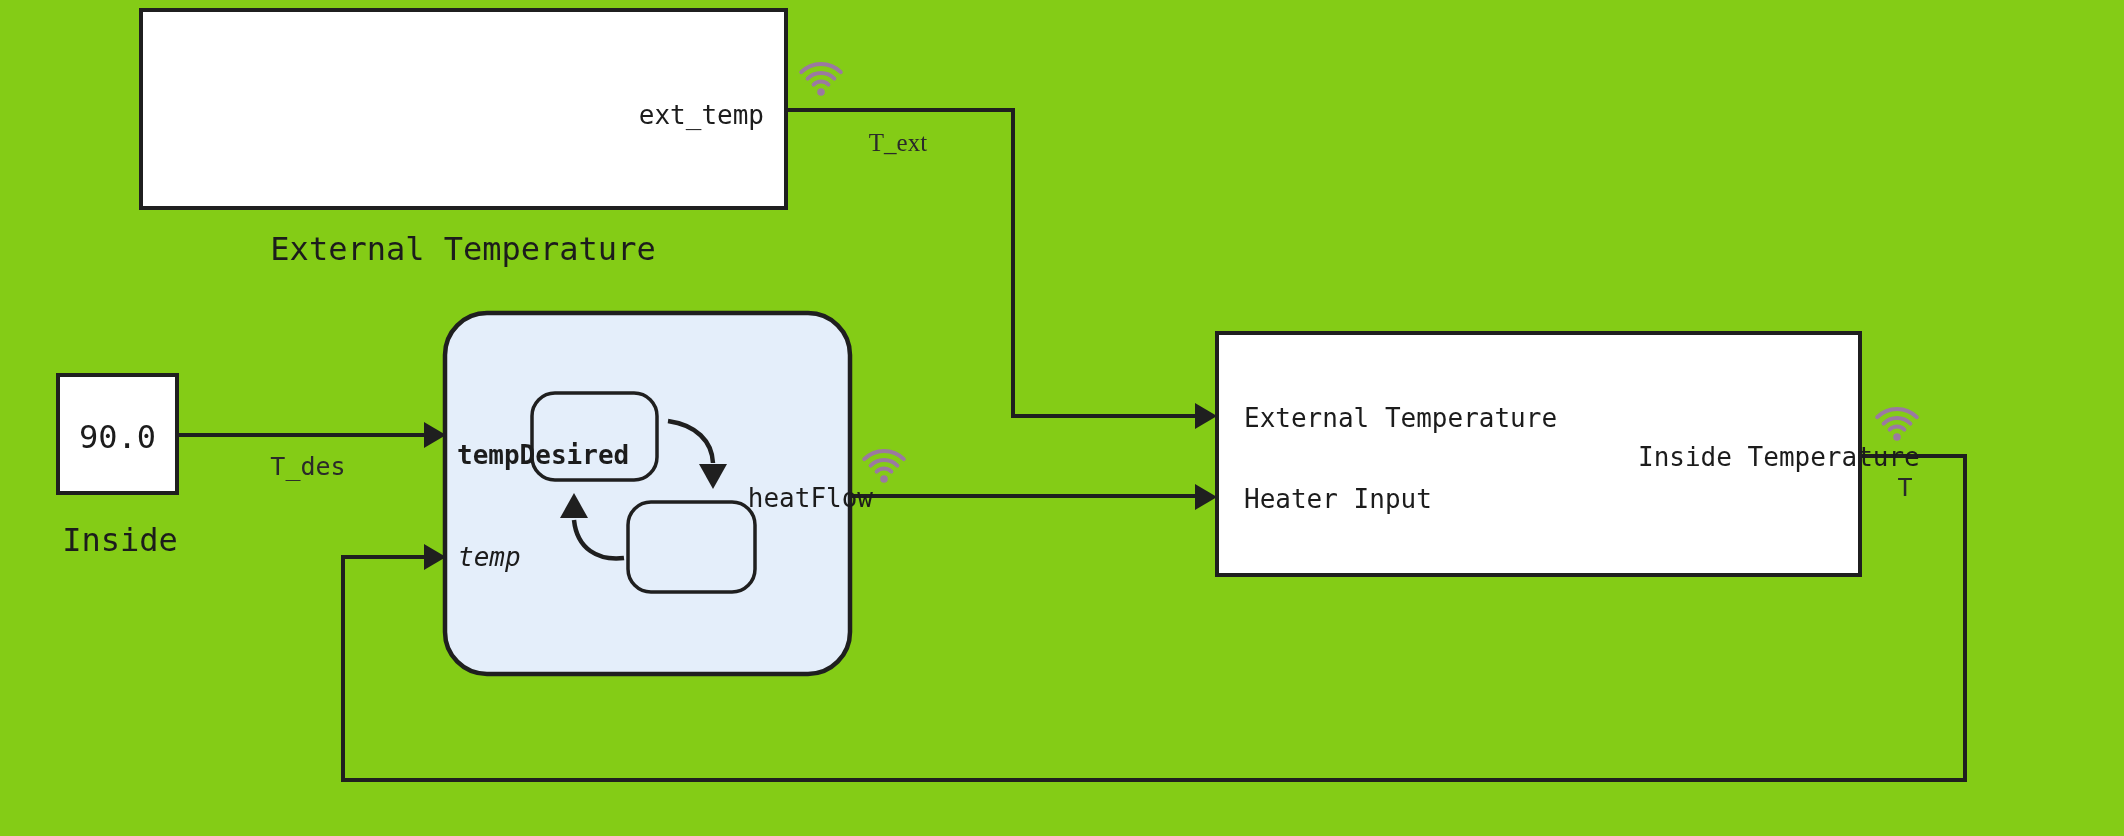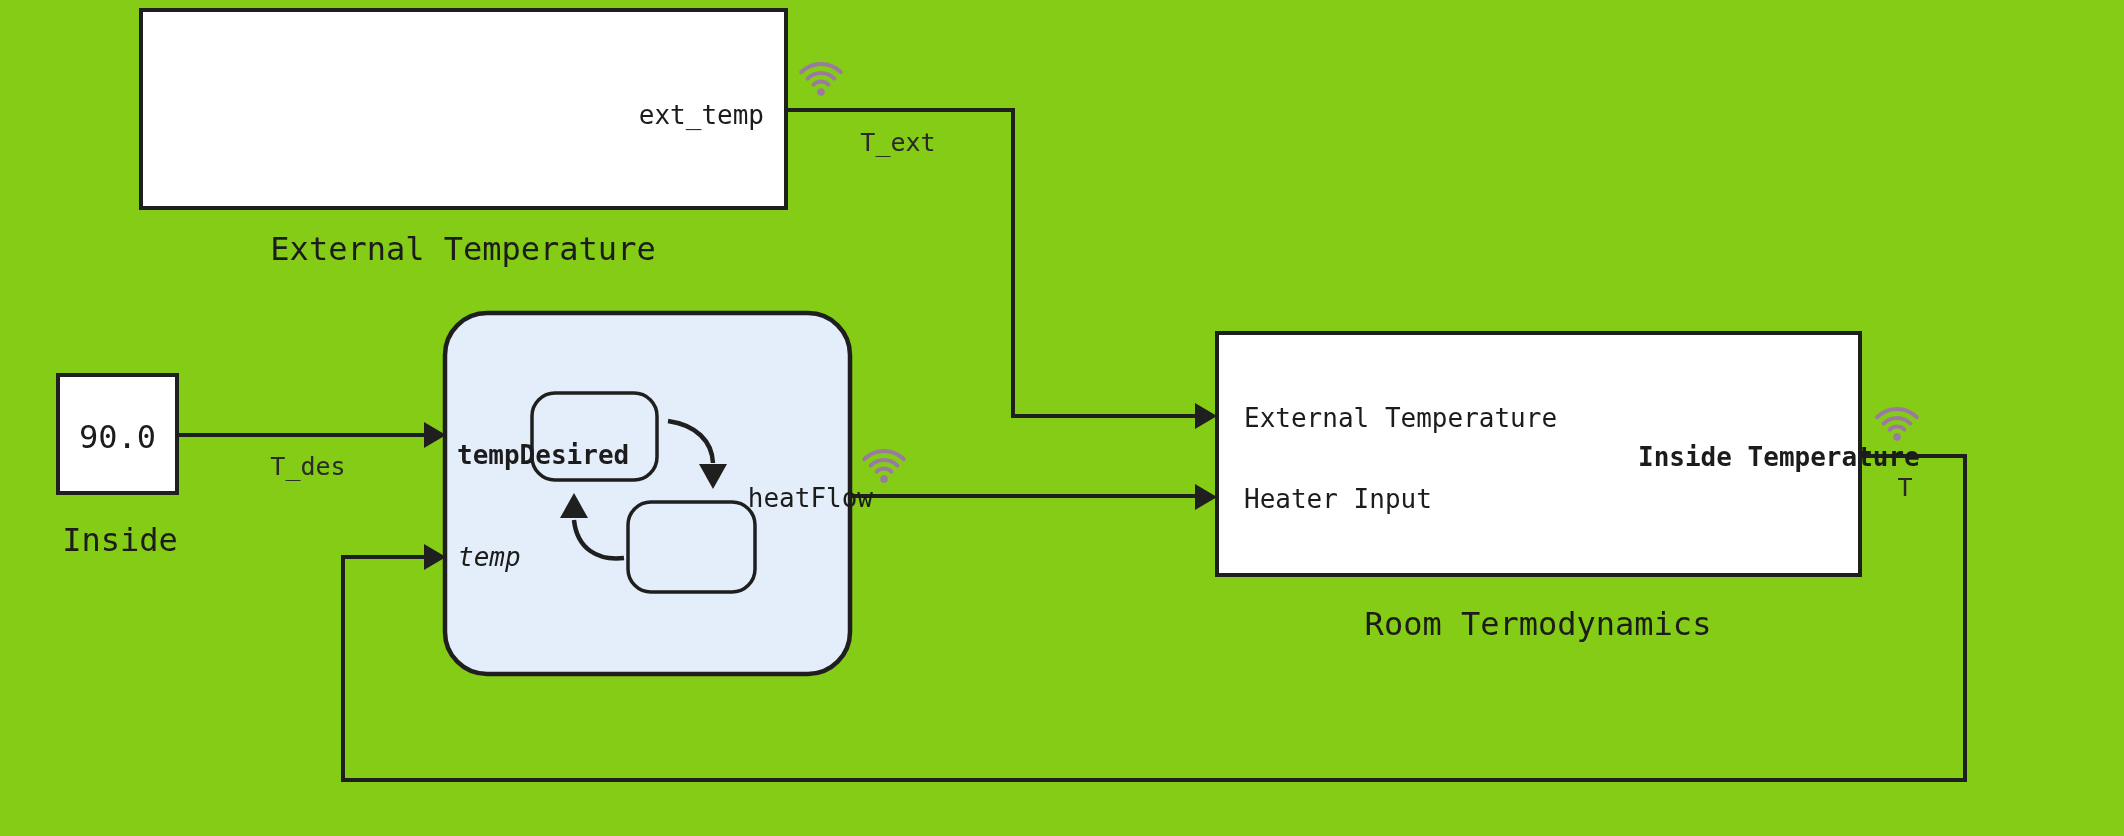--- a/index.html
+++ b/index.html
@@ -89,33 +89,32 @@
       <path class="wifi-arc" d="M -7.4 -7.4 A 10.5 10.5 0 0 1 7.4 -7.4"></path>
       <path class="wifi-arc" d="M -13.4 -13.4 A 19 19 0 0 1 13.4 -13.4"></path>
       <path class="wifi-arc" d="M -19.8 -19.8 A 28 28 0 0 1 19.8 -19.8"></path>
     </g>
   </svg>
 
   <div class="lbl port-lbl t-right" style="left:564px;top:100px;width:200px;">ext_temp</div>
 
   <div class="lbl cap-lbl t-center" style="left:163px;top:230px;width:600px;">External Temperature</div>
 
-  <div class="lbl sig-lbl t-center" style="left:848px;top:128px;width:100px;">T_ext</div>
+  <div class="lbl sig-lbl t-center" style="left:848px;top:128px;width:100px;font-family:Liberation Serif, serif;">T_ext</div>
 
   <div class="lbl cap-lbl t-center" style="left:58px;top:418px;width:119px;">90.0</div>
 
   <div class="lbl cap-lbl t-center" style="left:20px;top:521px;width:200px;">Inside</div>
 
   <div class="lbl sig-lbl t-center" style="left:258px;top:452px;width:100px;">T_des</div>
 
   <div class="lbl port-lbl" style="left:457px;top:440px;font-weight:bold;">tempDesired</div>
   <div class="lbl port-lbl" style="left:458px;top:542px;font-style:italic;">temp</div>
   <div class="lbl port-lbl t-right" style="left:673px;top:483px;width:200px;">heatFlow</div>
 
   <div class="lbl port-lbl" style="left:1244px;top:403px;">External Temperature</div>
   <div class="lbl port-lbl" style="left:1244px;top:484px;">Heater Input</div>
-  <div class="lbl port-lbl t-right" style="left:1638px;top:442px;width:200px;font-weight:bold;">Inside Temperature</div>
+  <div class="lbl port-lbl t-right" style="left:1638px;top:442px;width:200px;">Inside Temperature</div>
 
-  <div class="lbl cap-lbl t-center" style="left:1238px;top:605px;width:600px;">Room Termodynamics</div>
 
   <div class="lbl sig-lbl t-center" style="left:1885px;top:473px;width:40px;">T</div>
 
 </div>
 
 </body></html>

